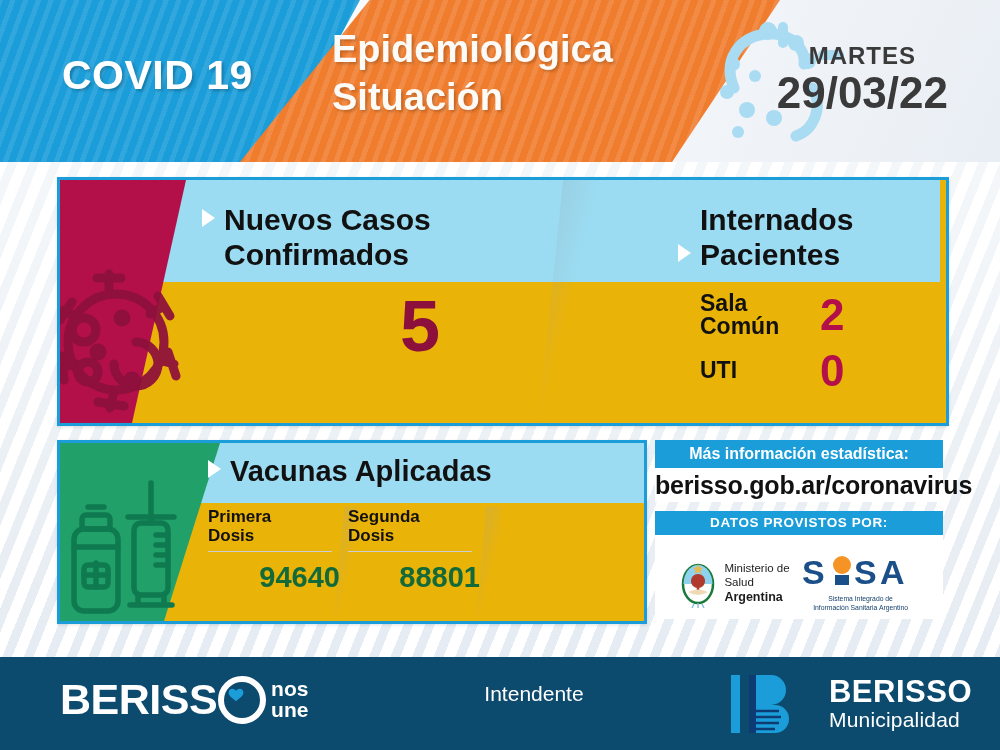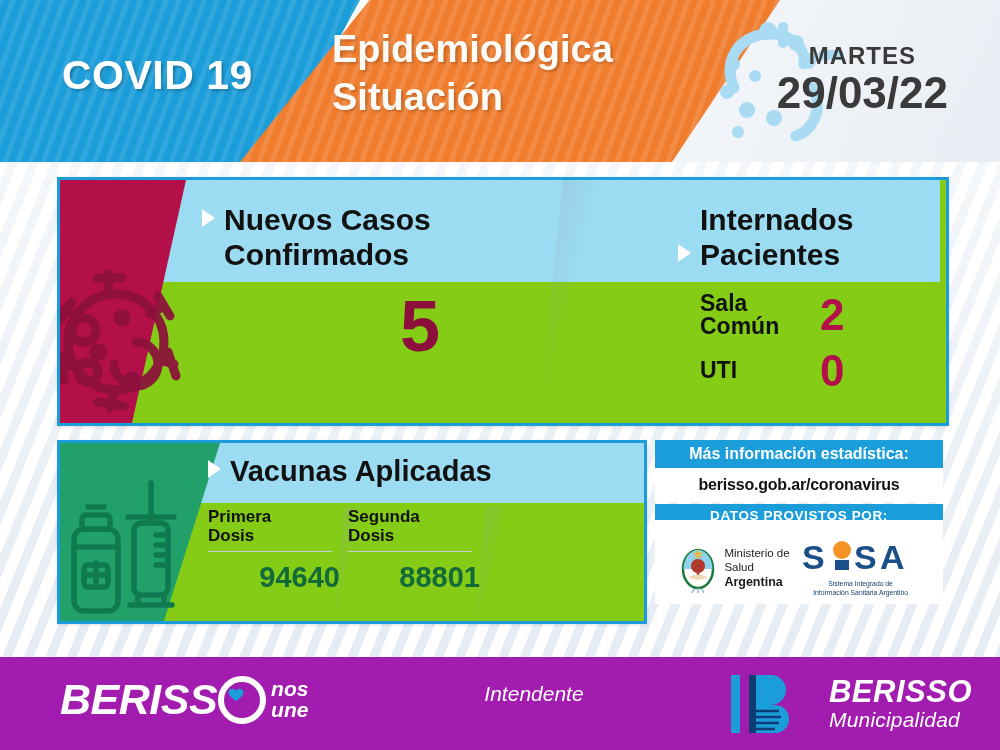--- a/index.html
+++ b/index.html
@@ -140,21 +140,21 @@
     font-size: 44px;
     font-weight: bold;
     line-height: 1.05;
     margin-top: 2px;
   }
 
   
   .card {
     position: absolute;
     border: 3px solid #1b9dd9;
-    background: #84cc16;
+    background: #eab308;
     overflow: hidden;
     box-shadow: 0 1px 3px rgba(0,0,0,0.12);
   }
 
   
   #cases-card {
     left: 57px; top: 177px;
     width: 886px; height: 243px;
   }
   .cases-left {
@@ -346,30 +346,30 @@
     font-weight: bold;
   }
   #info-bar-1 {
     height: 28px;
     line-height: 28px;
     font-size: 16px;
   }
   #info-url {
     background: #ffffff;
     text-align: center;
-    font-size: 16px;
+    font-size: 25px;
     font-weight: bold;
     color: #111;
     height: 34px;
     line-height: 34px;
     letter-spacing: -0.2px;
   }
   #info-bar-2 {
-    margin-top: 2px;
-    height: 16px;
+    margin-top: 9px;
+    height: 24px;
     line-height: 24px;
     font-size: 13.5px;
     letter-spacing: 0.6px;
   }
   .logos {
     background: #ffffff;
     height: 72px;
     display: flex;
     align-items: center;
     justify-content: center;
@@ -395,24 +395,23 @@
     color: #15406b;
     line-height: 1.25;
     margin-top: 1px;
   }
 
   
   .footer {
     position: absolute;
     left: 0; bottom: 0;
     width: 1000px; height: 93px;
-    background: #a21caf;
+    background: #0c4a6e;
     color: #ffffff;
     overflow: hidden;
-    font-style: italic;
   }
   .berisso-nosune {
     position: absolute;
     left: 60px; top: 18px;
     display: flex;
     align-items: center;
   }
   .bn-word {
     font-size: 43px;
     font-weight: bold;

